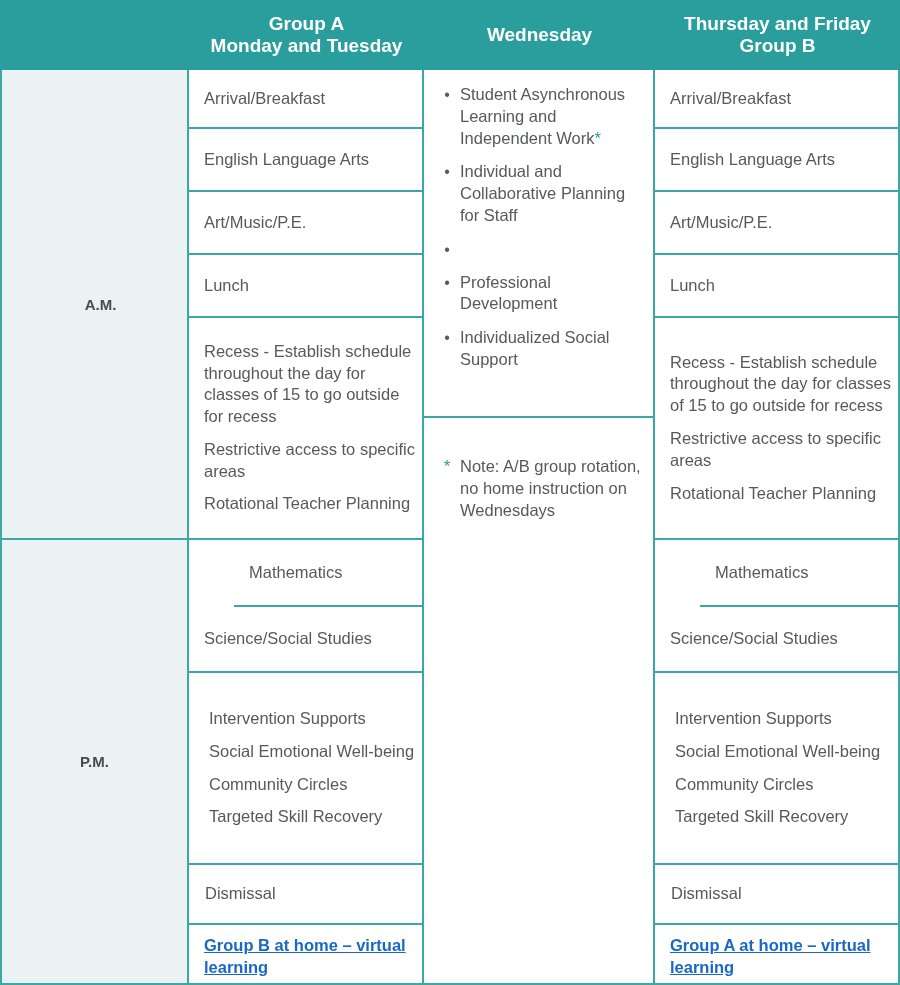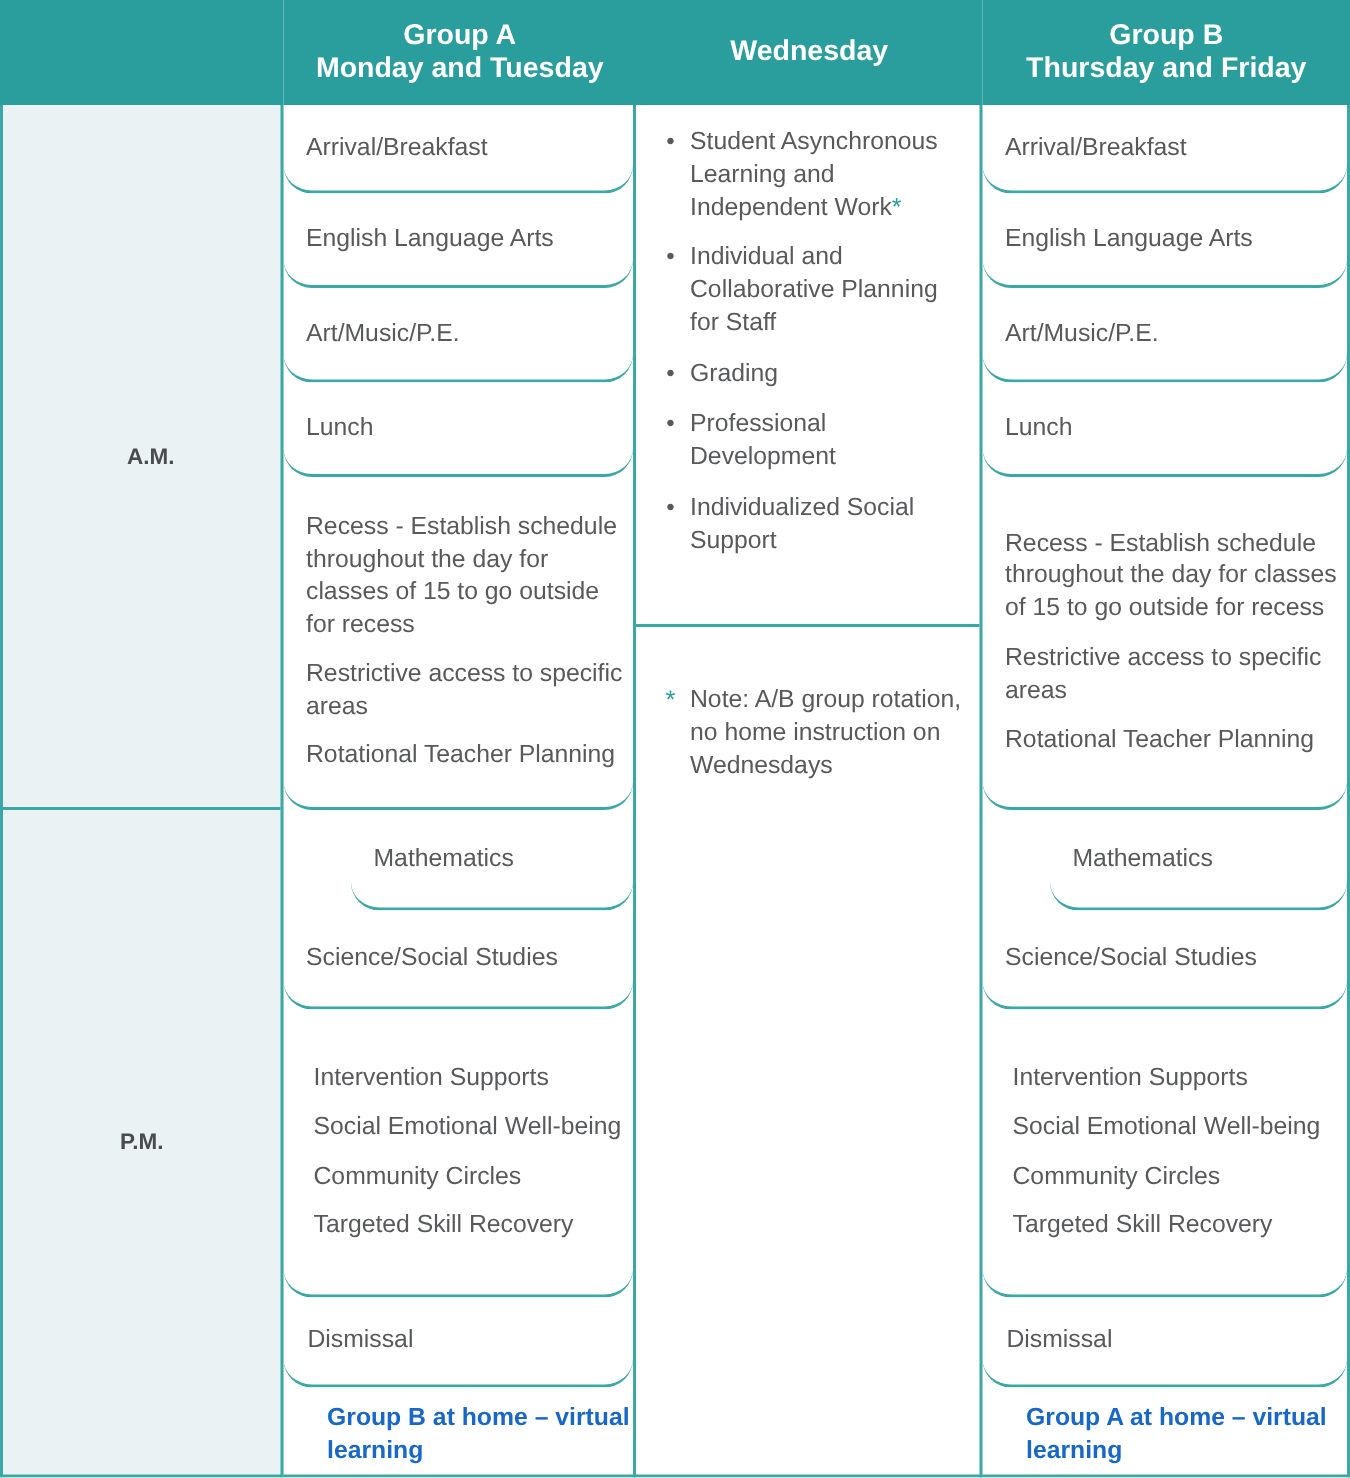--- a/index.html
+++ b/index.html
@@ -109,21 +109,20 @@
   .cell {
     box-sizing: border-box;
     border-bottom: 2px solid var(--teal-border);
     padding: 9px 0 9px 15px;
     font-size: 16.5px;
     line-height: 1.32;
     color: var(--ink);
     display: flex;
     flex-direction: column;
     justify-content: center;
-    border-radius: 19px;
   }
   .cell:last-child { border-bottom: none; }
   .cell.nopad-b { border-bottom: none; }
 
   .cell .line { display: block; }
   .cell .line + .line { margin-top: 11px; }
 
   
   .h-arrival   { flex: 0 0 59px; }
   .h-ela       { flex: 0 0 63px; }
@@ -133,23 +132,23 @@
   .h-math      { flex: 0 0 67px; margin-left: 45px; }
   .h-science   { flex: 0 0 66px; }
   .h-interv    { flex: 0 0 192px; padding-left: 20px; }
   .h-dismiss   { flex: 0 0 60px; padding-left: 16px; }
   .h-athome    { flex: 1 1 auto; min-height: 63px; }
 
   
   .link-text {
     color: var(--link);
     font-weight: bold;
+    text-decoration: underline;
     font-size: 16.5px;
     line-height: 1.32;
-    margin-left: 14px;
   }
 
   
   .wed-col {
     border-right: 2px solid var(--teal-border);
     border-bottom: 2px solid var(--teal-border);
   }
   .wed-bullets {
     flex: 0 0 348px;
     box-sizing: border-box;
@@ -212,22 +211,22 @@
         <span class="head-line2">Monday and Tuesday</span>
       </div>
     </div>
     <div class="head-cell c-wed">
       <div>
         <span class="head-line2">Wednesday</span>
       </div>
     </div>
     <div class="head-cell c-b">
       <div>
+        <span class="head-line2">Thursday and Friday</span>
         <span class="head-line2">Group B</span>
-        <span class="head-line2">Thursday and Friday</span>
       </div>
     </div>
   </div>
 
   <div class="body-row">
 
     <div class="col label-col c-label">
       <div class="label-cell am">A.M.</div>
       <div class="label-cell pm">P.M.</div>
     </div>
@@ -262,21 +261,20 @@
           <li>
             <span class="bullet-dot">•</span>
             <span class="bullet-text"><span>Student Asynchronous Learning and Independent Work</span><span class="star-mark">*</span></span>
           </li>
           <li>
             <span class="bullet-dot">•</span>
             <span class="bullet-text">Individual and Collaborative Planning for Staff</span>
           </li>
           <li>
             <span class="bullet-dot">•</span>
-            <span class="bullet-text">Grading</span>
           </li>
           <li>
             <span class="bullet-dot">•</span>
             <span class="bullet-text">Professional Development</span>
           </li>
           <li>
             <span class="bullet-dot">•</span>
             <span class="bullet-text">Individualized Social Support</span>
           </li>
         </ul>

